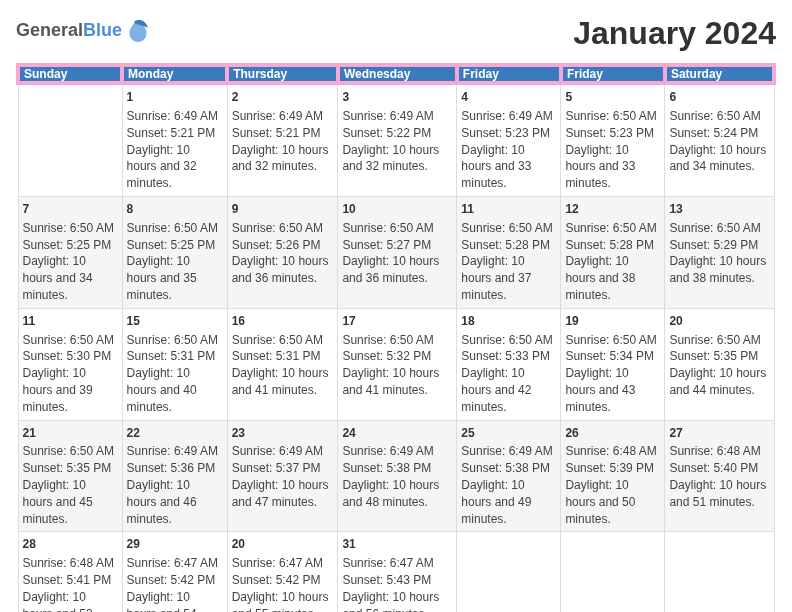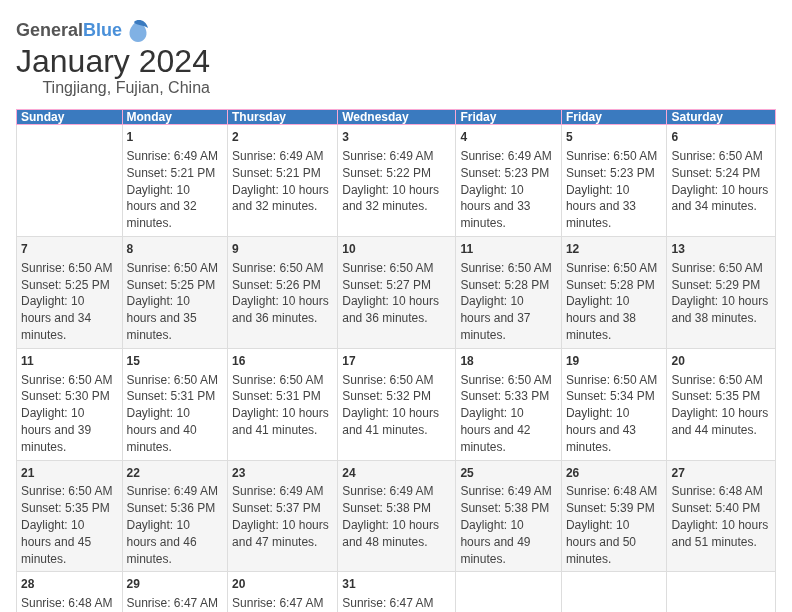--- a/index.html
+++ b/index.html
@@ -8,21 +8,20 @@
       background: #fff;
       width: 792px;
       min-height: 612px;
       padding: 16px;
     }
     .header-area {
       display: flex;
       justify-content: space-between;
       align-items: flex-start;
       margin-bottom: 12px;
-      flex-direction: column;
     }
     .logo {
       display: flex;
       align-items: center;
     }
     .logo-text-general {
       font-size: 18px;
       font-weight: bold;
       color: #555;
     }
@@ -34,21 +33,21 @@
     .logo-icon {
       width: 28px;
       height: 28px;
       margin-left: 2px;
     }
     .title-area {
       text-align: right;
     }
     .main-title {
       font-size: 32px;
-      font-weight: normal;
+      font-weight: bold;
       color: #333;
       line-height: 1.1;
     }
     .sub-title {
       font-size: 16px;
       color: #555;
     }
     table {
       width: 100%;
       border-collapse: collapse;
@@ -56,21 +55,21 @@
     }
     thead tr {
       background-color: #3a7abf;
       color: #fff;
     }
     thead th {
       padding: 0 4px;
       text-align: left;
       font-weight: bold;
       font-size: 12px;
-      border: 1px solid #f9a8d4;
+      border: 4px solid #f9a8d4;
     }
     tbody tr {
       background-color: #fff;
     }
     tbody tr:nth-child(even) {
       background-color: #f5f5f5;
     }
     tbody td {
       padding: 4px 4px;
       vertical-align: top;
@@ -102,21 +101,20 @@
     <div>
       <span class="logo-text-general">General</span><span class="logo-text-blue">Blue</span>
     </div>
     <svg class="logo-icon" viewBox="0 0 28 28" xmlns="http://www.w3.org/2000/svg">
       <path d="M14 4 C14 4 20 8 22 14 C24 20 20 26 14 26 C8 26 4 20 6 14 C8 8 14 4 14 4Z" fill="#4a90d9" opacity="0.7"></path>
       <path d="M10 6 C14 2 22 4 24 12 C18 8 12 10 10 6Z" fill="#3a7abf"></path>
     </svg>
   </div>
   <div class="title-area">
     <div class="main-title">January 2024</div>
-    <div class="sub-title">Tingjiang, Fujian, China</div>
   </div>
 </div>
 
 <table>
   <thead>
     <tr>
     <th>Sunday</th>
         <th>Monday</th>
         <th>Thursday</th>
         <th>Wednesday</th>

